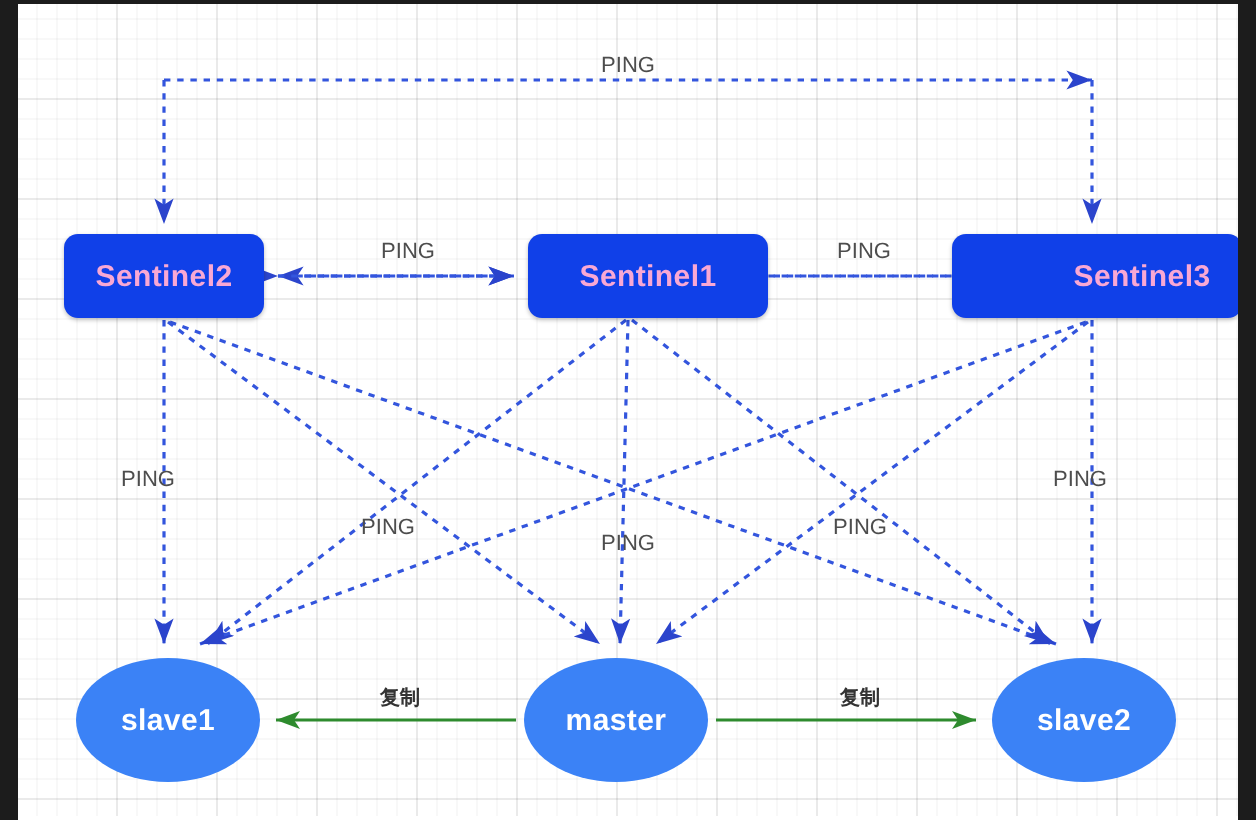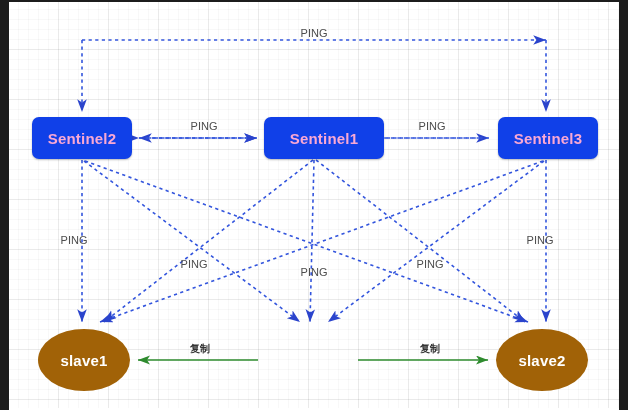--- a/index.html
+++ b/index.html
@@ -34,21 +34,21 @@
   svg#edges{position:absolute;left:0;top:0;width:628px;height:410px;z-index:10;}
 
   .node{position:absolute;z-index:20;display:flex;align-items:center;justify-content:center;}
   .sentinel{
     background:#1040e8;border-radius:7px;
     color:#f9a8d4;font-size:15px;font-weight:bold;
     box-shadow:0 1px 2px rgba(0,0,0,.25);
     letter-spacing:.2px;
   }
   .dbnode{
-    background:#a16207;border-radius:50%;
+    background:#3b82f6;border-radius:50%;
     color:#ffffff;font-size:15px;font-weight:bold;
     letter-spacing:.2px;
   }
   .edge-label{
     position:absolute;z-index:30;
     font-size:11px;color:#4d4d4d;
     white-space:nowrap;
     transform:translate(-50%,-50%);
     font-family:"Liberation Sans","DejaVu Sans",sans-serif;
   }
@@ -102,26 +102,29 @@
       <path d="M358,360 L488,360" marker-end="url(#arrG)"></path>
     </g>
   </svg>
 
   <div class="node sentinel" style="left:32px;top:117px;width:100px;height:42px;">
     <span>Sentinel2</span>
   </div>
   <div class="node sentinel" style="left:264px;top:117px;width:120px;height:42px;">
     <span>Sentinel1</span>
   </div>
-  <div class="node sentinel" style="left:498px;top:117px;width:100px;height:42px;">
+  <div class="node sentinel" style="left:476px;top:117px;width:100px;height:42px;padding-left:45px;">
     <span>Sentinel3</span>
   </div>
 
   <div class="node dbnode" style="left:38px;top:329px;width:92px;height:62px;">
     <span>slave1</span>
+  </div>
+  <div class="node dbnode" style="left:262px;top:329px;width:92px;height:62px;">
+    <span>master</span>
   </div>
   <div class="node dbnode" style="left:496px;top:329px;width:92px;height:62px;">
     <span>slave2</span>
   </div>
 
   <div class="edge-label" style="left:314px;top:33px;">PING</div>
   <div class="edge-label" style="left:204px;top:126px;">PING</div>
   <div class="edge-label" style="left:432px;top:126px;">PING</div>
   <div class="edge-label" style="left:74px;top:240px;">PING</div>
   <div class="edge-label" style="left:194px;top:264px;">PING</div>

